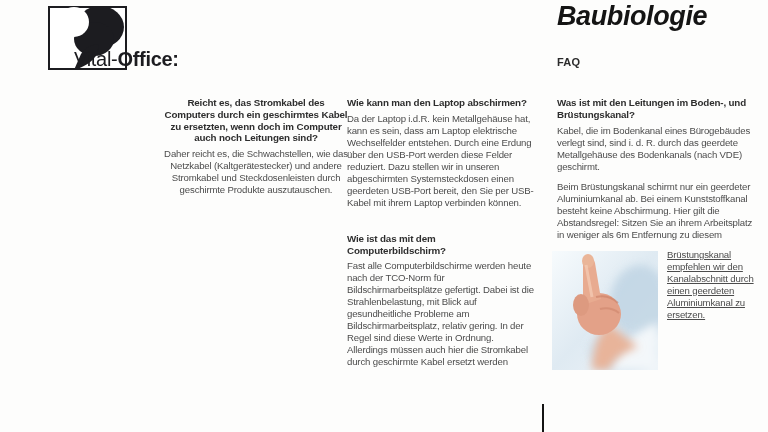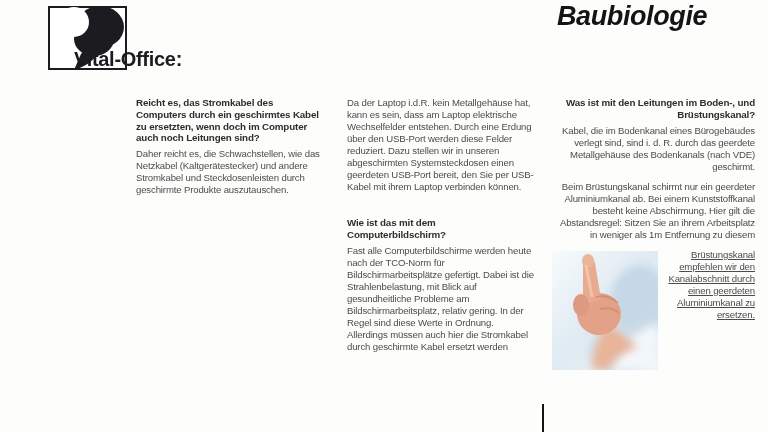--- a/index.html
+++ b/index.html
@@ -20,44 +20,44 @@
   .logo {
     position: absolute; left: 48px; top: 6px;
     width: 170px; height: 66px;
   }
   .logo-mark { position: absolute; left: 0; top: 0; width: 79px; height: 64px; }
   .logo-text {
     position: absolute; left: 26px; top: 42px;
     font-size: 20px; letter-spacing: -0.3px; color: #1c1c20;
     white-space: nowrap;
   }
-  .logo-text .reg { font-weight: 700; }
+  .logo-text .reg { font-weight: 400; }
   .logo-text .bold { font-weight: 700; }
 
   
   .right-header { position: absolute; left: 557px; top: 2px; width: 200px; }
   .doc-title {
     font-size: 27px; font-weight: 700; color: #141414;
     letter-spacing: -0.4px; line-height: 1.05; font-style: italic;
   }
   .doc-subtitle {
     margin-top: 26px;
     font-size: 11px; font-weight: 700; color: #2b2b2b; letter-spacing: 0.2px;
   }
 
   
   .col {
     position: absolute; top: 97px;
     font-size: 9.6px; line-height: 12px; letter-spacing: -0.15px;
     color: #4c4c4c;
     hyphens: auto; -webkit-hyphens: auto;
   }
-  .col1 { left: 136px; width: 186px; }
+  .col1 { left: 163px; width: 186px; text-align: center; }
   .col2 { left: 347px; width: 187px; }
-  .col3 { left: 557px; width: 198px; text-align: right; }
+  .col3 { left: 557px; width: 198px; }
 
   .col h3 {
     font-size: 9.8px; line-height: 11.8px; font-weight: 700;
     color: #2e2e2e; margin: 0 0 4px 0;
   }
   .col h3 + p { margin-top: 0; }
   .col p { margin: 0 0 8px 0; }
   .col h3.later { margin-top: 24px; }
 
   
@@ -93,37 +93,39 @@
       </g>
       <circle cx="26" cy="16" r="15" fill="#ffffff"></circle>
     </svg>
     <div class="logo-text">
       <span class="reg">Vital-</span><span class="bold">Office:</span>
     </div>
   </div>
 
   <div class="right-header">
     <h1 class="doc-title">Baubiologie</h1>
+    <div class="doc-subtitle">FAQ</div>
   </div>
 
   <div class="col col1">
     <h3>Reicht es, das Stromkabel des Computers durch ein geschirmtes Kabel zu ersetzten, wenn doch im Computer auch noch Leitungen sind?</h3>
     <p>Daher reicht es, die Schwachstellen, wie das Netzkabel (Kaltgerätestecker) und andere Stromkabel und Steckdosenleisten durch geschirmte Produkte auszutauschen.</p>
   </div>
 
   <div class="col col2">
+    <h3>Wie kann man den Laptop abschirmen?</h3>
     <p>Da der Laptop i.d.R. kein Metallgehäuse hat, kann es sein, dass am Laptop elektrische Wechselfelder entstehen. Durch eine Erdung über den USB-Port werden diese Felder reduziert. Dazu stellen wir in unseren abgeschirmten Systemsteckdosen einen geerdeten USB-Port bereit, den Sie per USB-Kabel mit ihrem Laptop verbinden können.</p>
     <h3 class="later">Wie ist das mit dem Computerbildschirm?</h3>
     <p>Fast alle Computerbildschirme werden heute nach der TCO-Norm für Bildschirmarbeitsplätze gefertigt. Dabei ist die Strahlenbelastung, mit Blick auf gesundheitliche Probleme am Bildschirmarbeitsplatz, relativ gering. In der Regel sind diese Werte in Ordnung. Allerdings müssen auch hier die Stromkabel durch geschirmte Kabel ersetzt werden</p>
   </div>
 
   <div class="col col3">
     <h3>Was ist mit den Leitungen im Boden-, und Brüstungskanal?</h3>
     <p>Kabel, die im Bodenkanal eines Bürogebäudes verlegt sind, sind i. d. R. durch das geerdete Metallgehäuse des Bodenkanals (nach VDE) geschirmt.</p>
-    <p>Beim Brüstungskanal schirmt nur ein geerdeter Aluminiumkanal ab. Bei einem Kunststoffkanal besteht keine Abschirmung. Hier gilt die Abstandsregel: Sitzen Sie an ihrem Arbeitsplatz in weniger als 1m Entfernung zu diesem</p>
+    <p>Beim Brüstungskanal schirmt nur ein geerdeter Aluminiumkanal ab. Bei einem Kunststoffkanal besteht keine Abschirmung. Hier gilt die Abstandsregel: Sitzen Sie an ihrem Arbeitsplatz in weniger als 6m Entfernung zu diesem</p>
 
     <div class="imgwrap">
       <figure class="photo">
         <svg viewBox="0 0 106 119" xmlns="http://www.w3.org/2000/svg">
           <defs>
             <filter id="soft" x="-40%" y="-40%" width="180%" height="180%">
               <feGaussianBlur stdDeviation="4"></feGaussianBlur>
             </filter>
             <linearGradient id="bg" x1="0" y1="0" x2="1" y2="1">
               <stop offset="0" stop-color="#f7fbfd"></stop>

